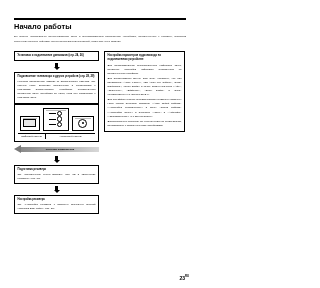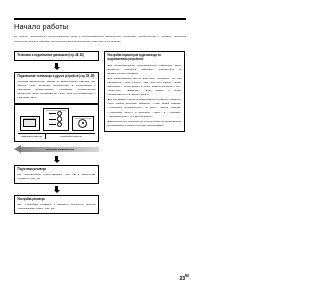--- a/index.html
+++ b/index.html
@@ -16,21 +16,21 @@
     left:0;top:0;
     width:200px;height:288px;
     box-sizing:border-box;
     padding:14px 14px 10px 14px;
   }
   
   .title-rule{
     height:2px;background:#000;margin:4px 0 3px 0;
   }
   .page-title{
-    font-size:7.4px;font-weight:normal;letter-spacing:.1px;
+    font-size:7.4px;font-weight:bold;letter-spacing:.1px;
     margin:0 0 4px 0;line-height:1.1;
   }
   .intro{
     font-size:2.5px;line-height:1.78;text-align:justify;
     color:#111;margin:0 0 7px 0;
     letter-spacing:.02px;
   }
   
   .cols{display:flex;gap:5px;align-items:flex-start;}
   .col-left{width:85px;flex:0 0 85px;}

